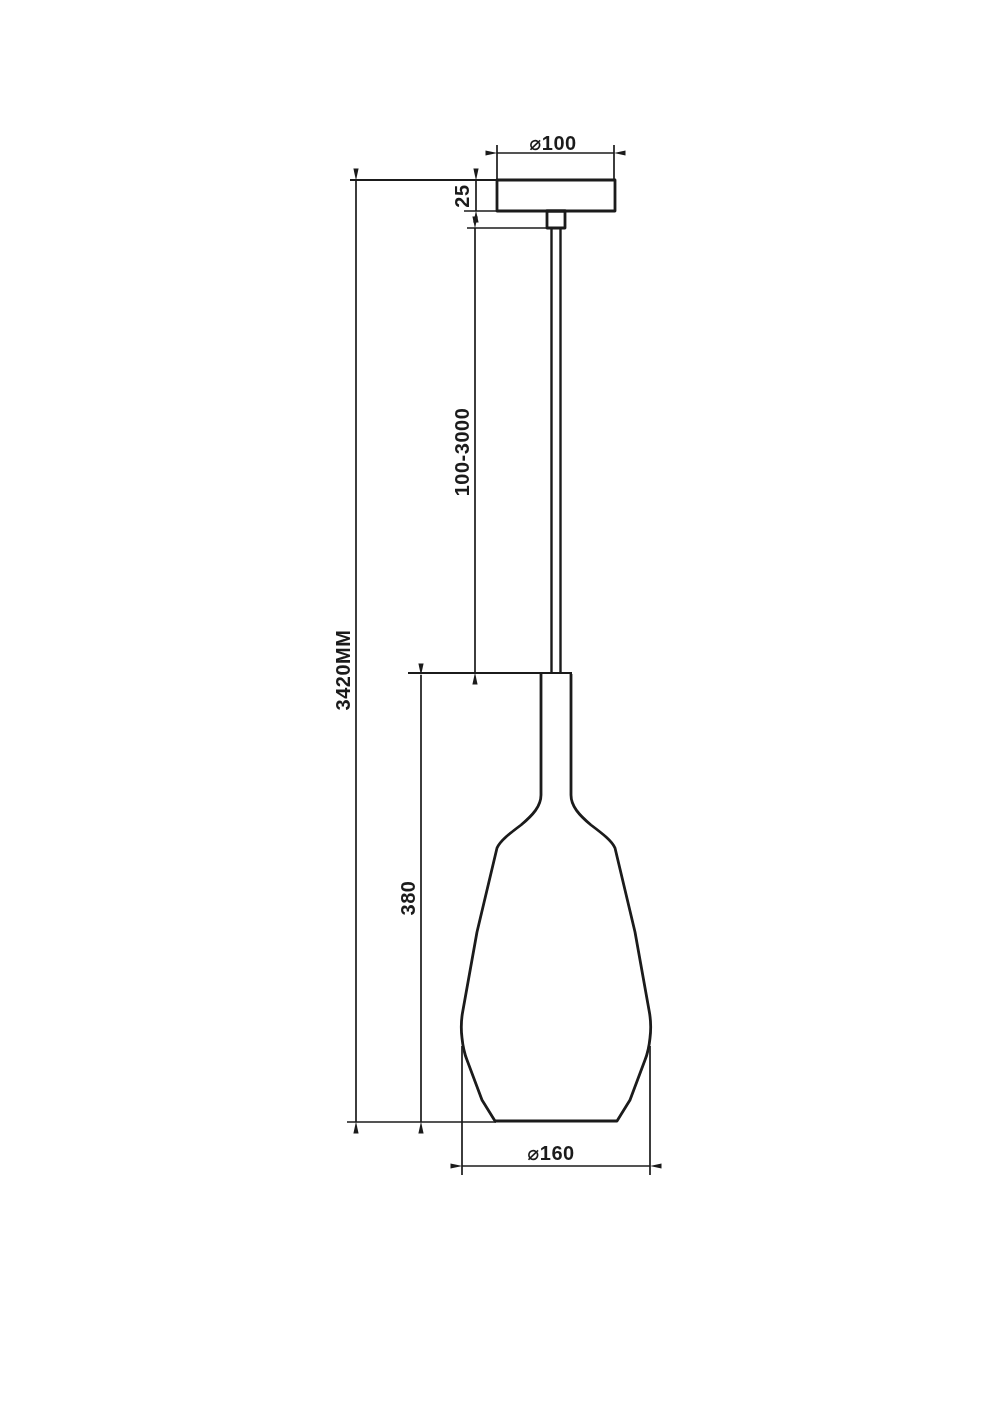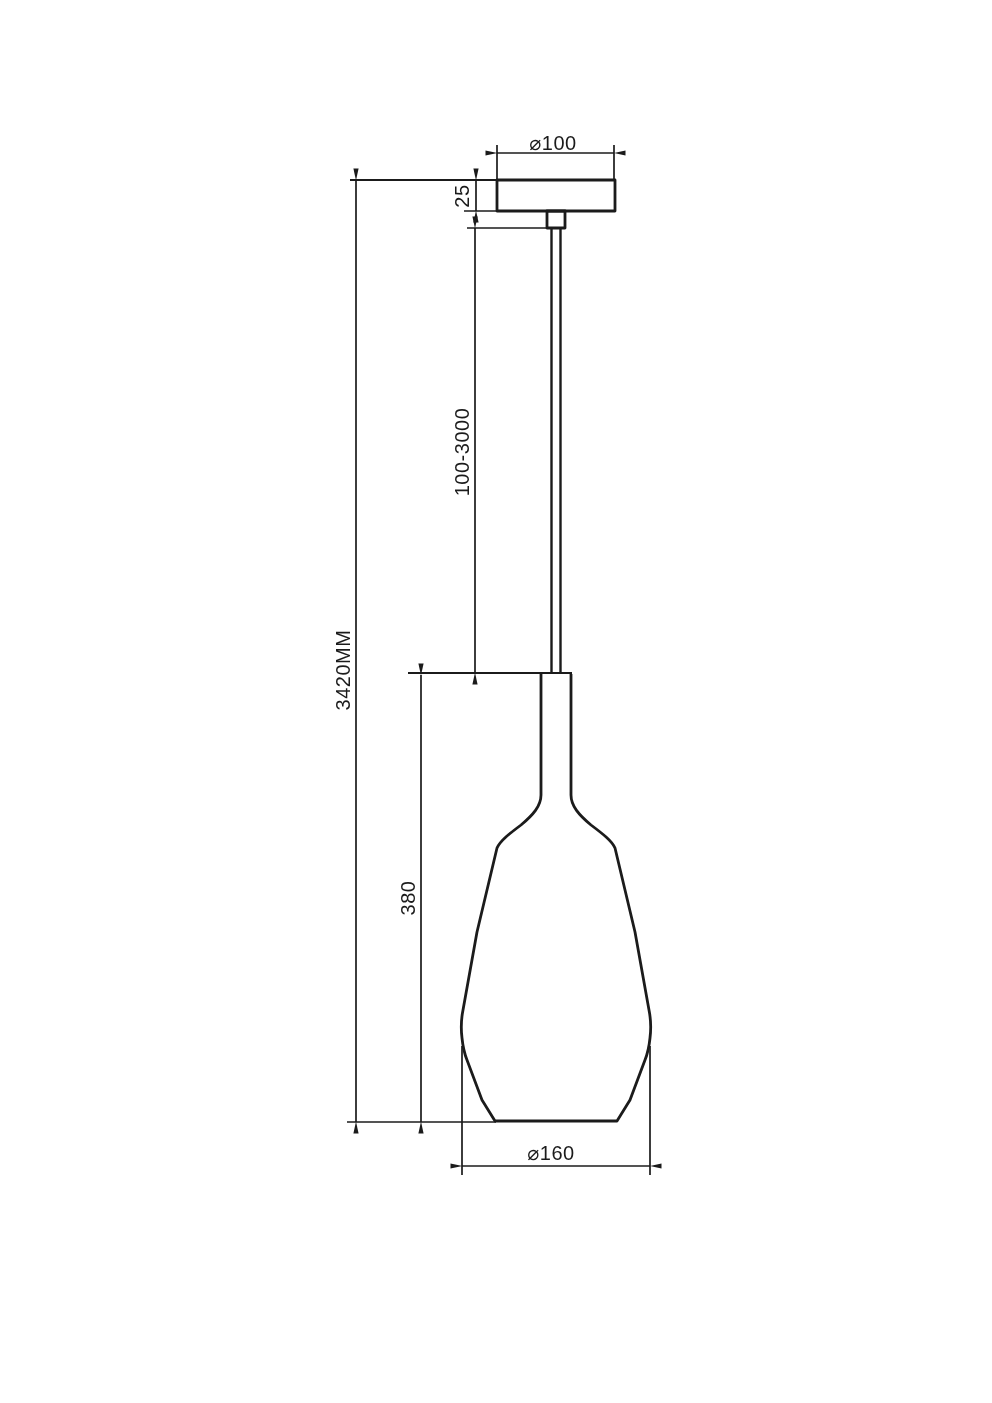--- a/index.html
+++ b/index.html
@@ -6,20 +6,21 @@
     margin: 0;
     padding: 0;
     background: #ffffff;
   }
   .canvas {
     position: relative;
     width: 992px;
     height: 1403px;
     background: #ffffff;
     overflow: hidden;
+    font-weight: bold;
   }
   svg { display: block; }
   .obj {
     fill: none;
     stroke: #1b1b1b;
     stroke-width: 2.8;
     stroke-linejoin: round;
   }
   .cord {
     fill: none;

